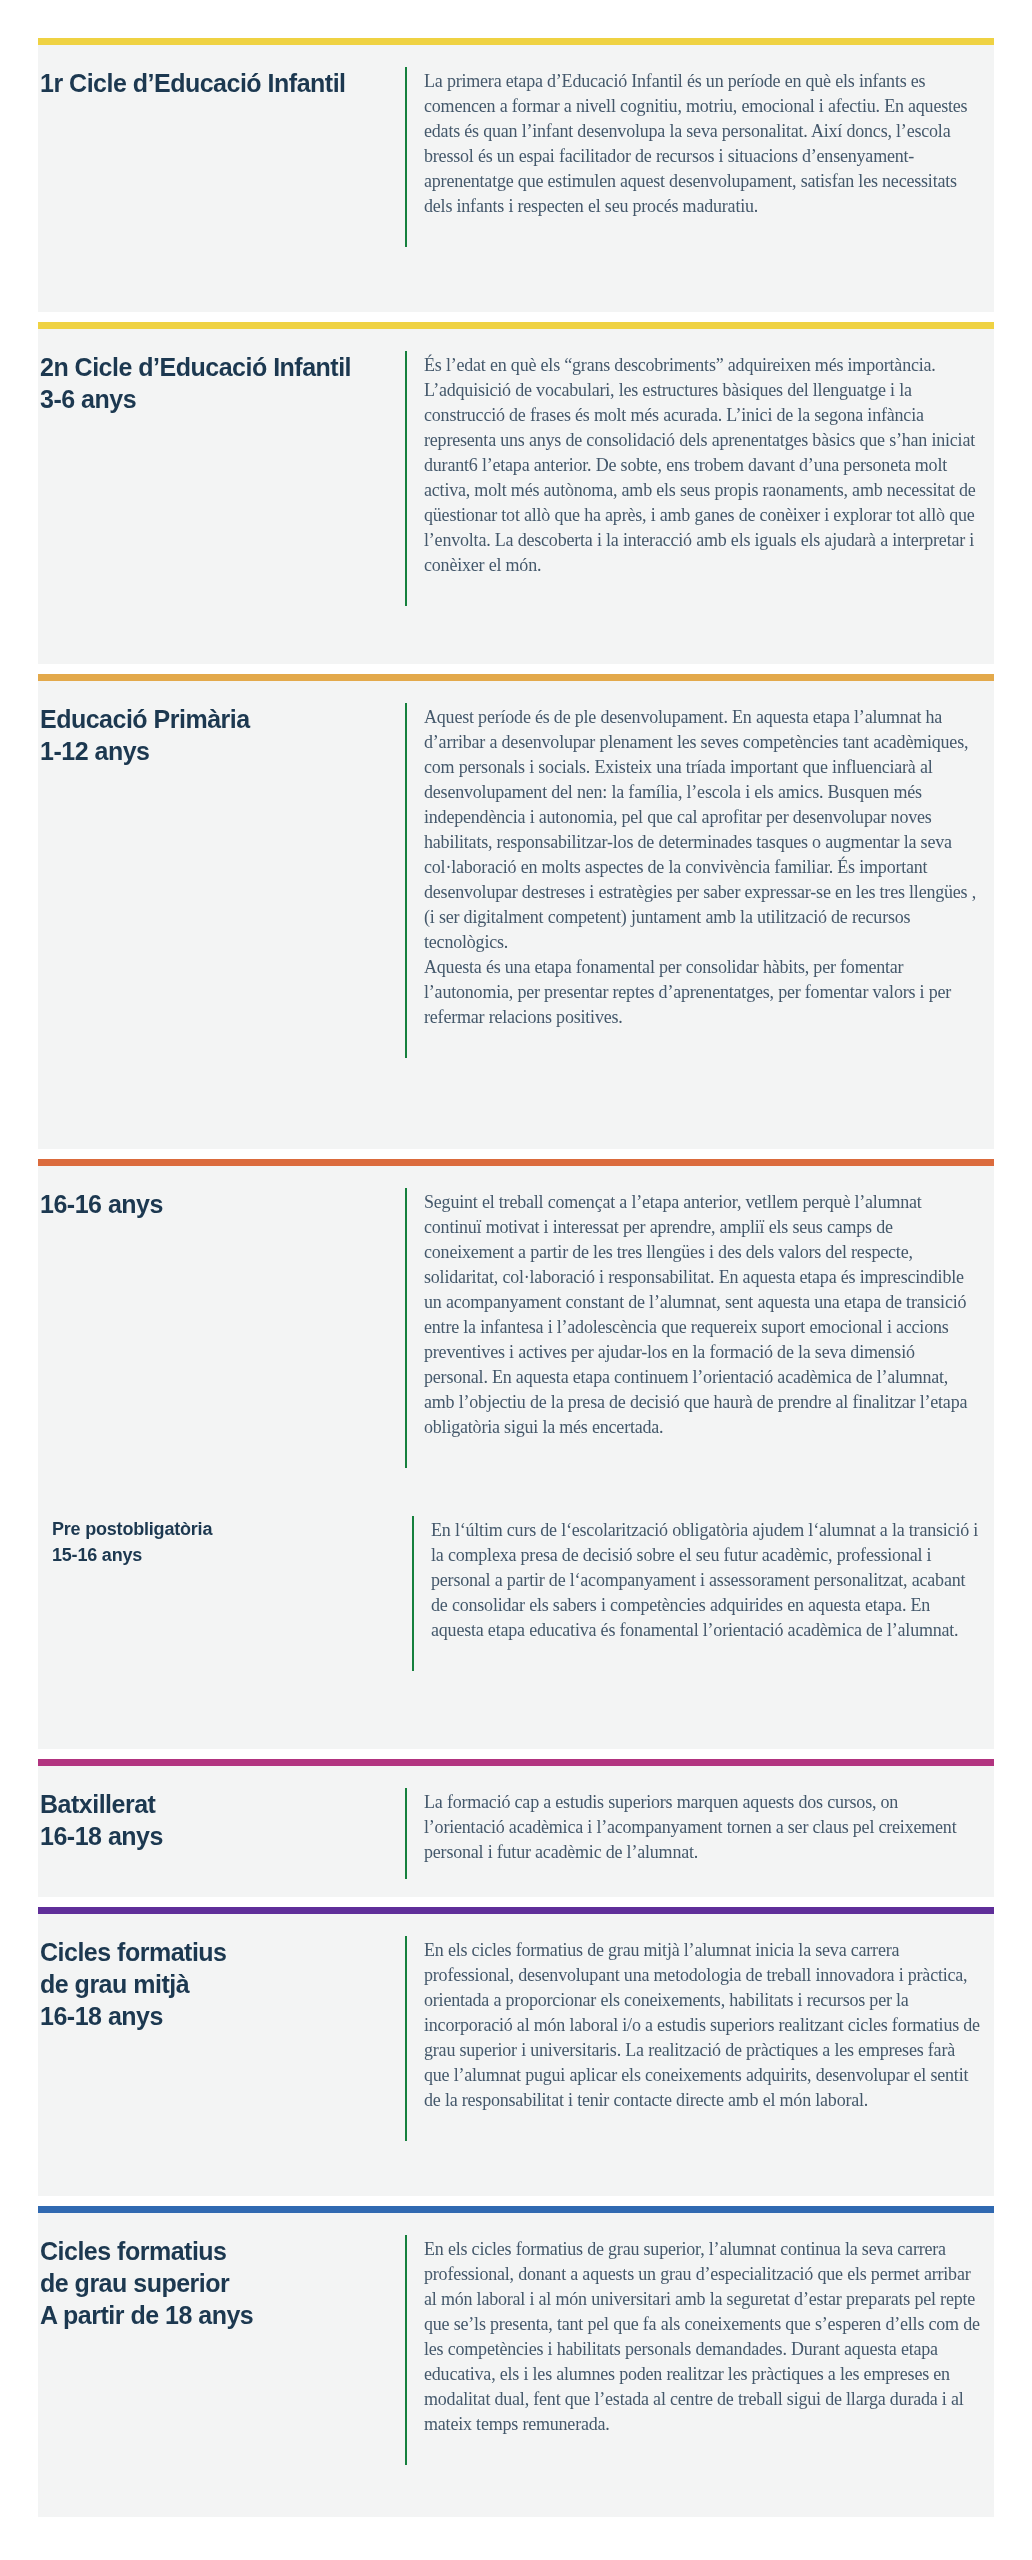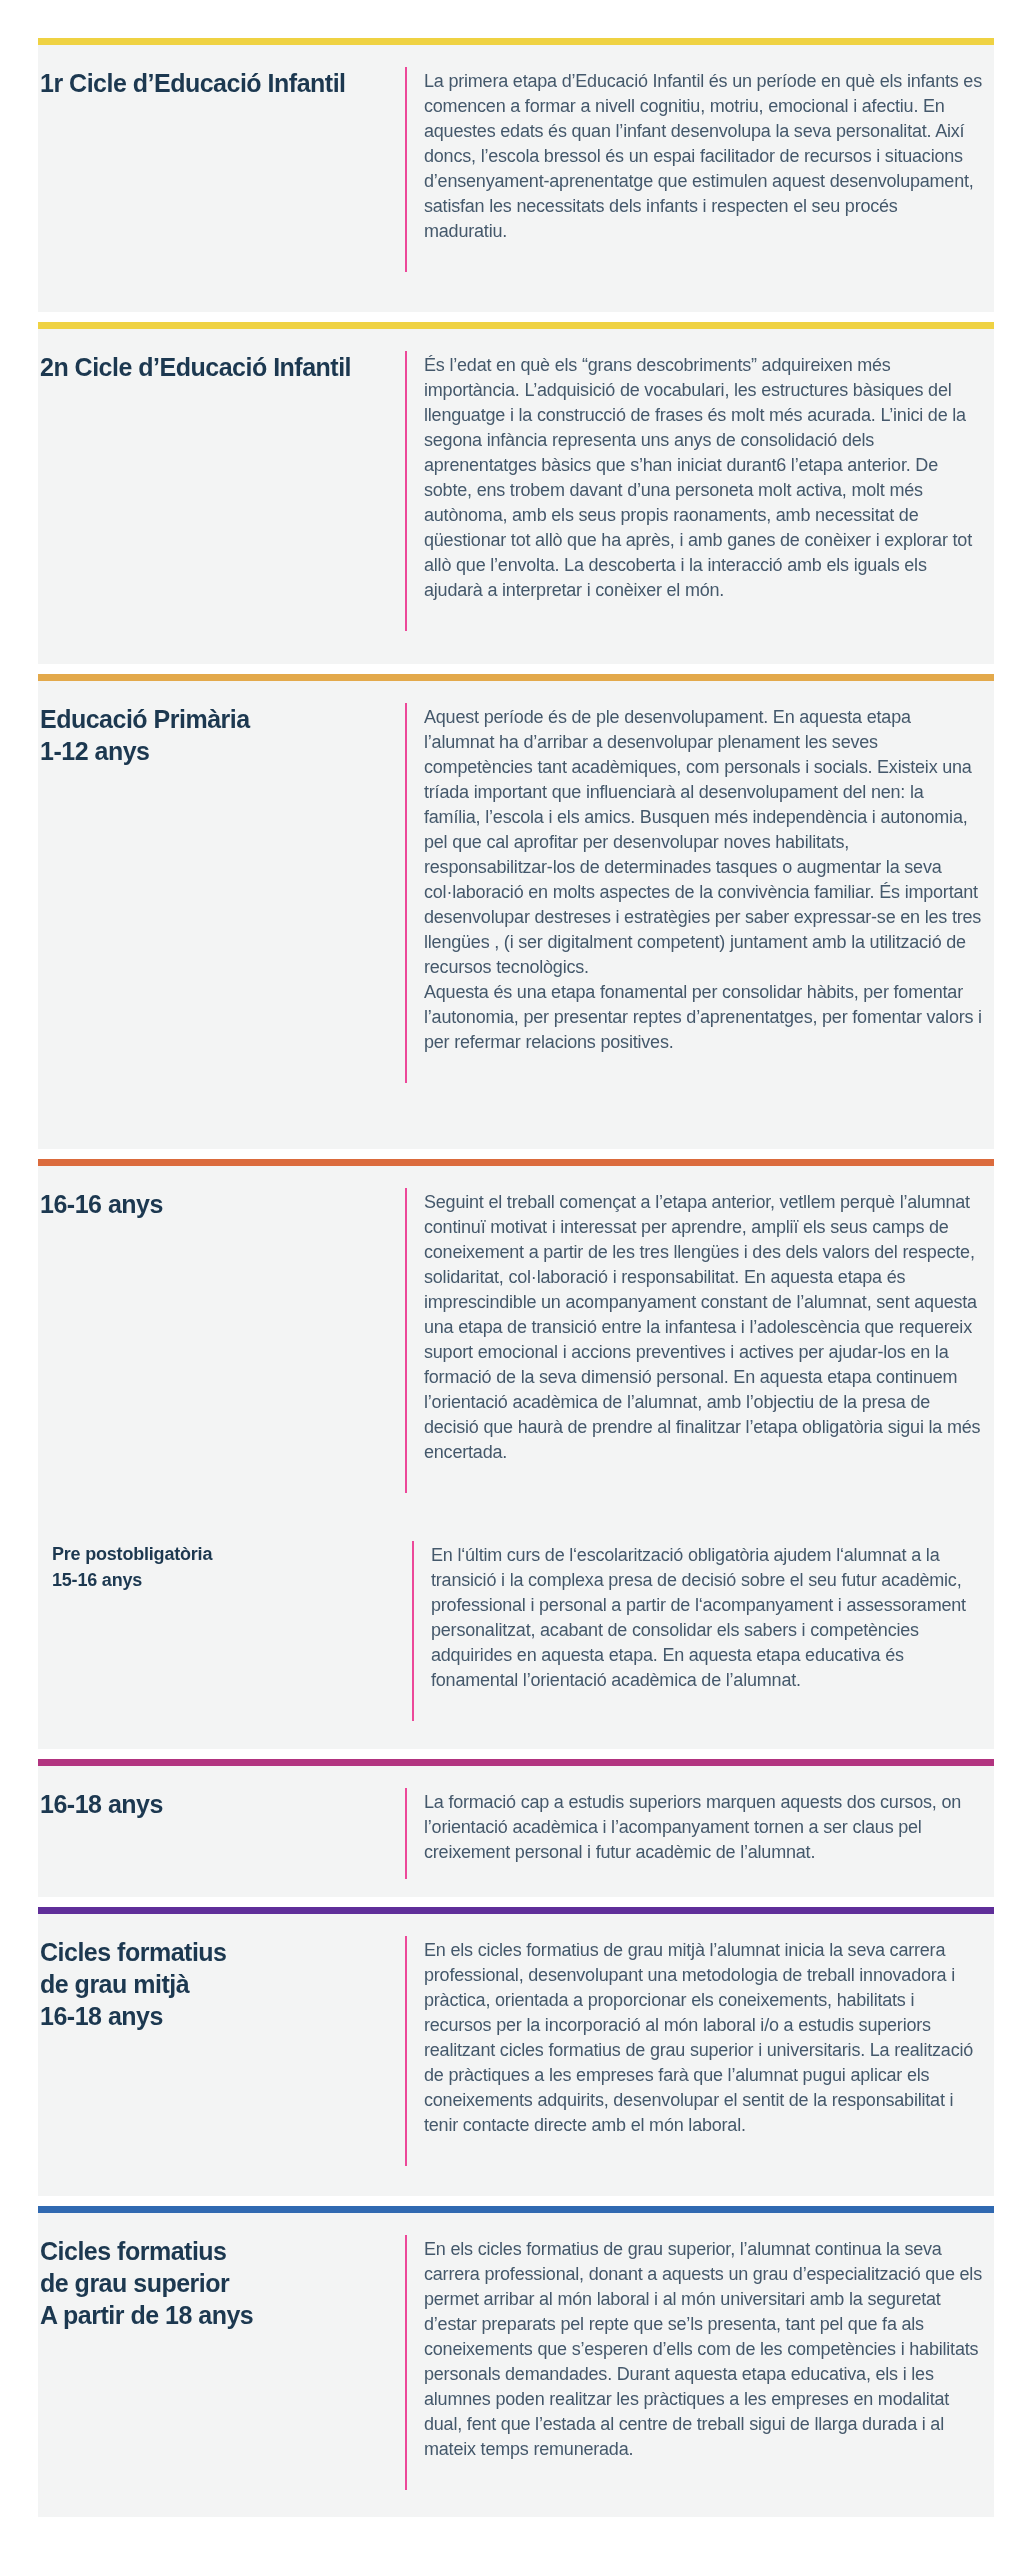--- a/index.html
+++ b/index.html
@@ -42,24 +42,25 @@
     color: #1c3850;
     letter-spacing: -0.5px;
   }
   .sub .stage-title, .sub .stage-age {
     font-size: 18px;
     line-height: 26px;
     letter-spacing: -0.2px;
   }
   .right-col {
     flex: 1;
-    border-left: 2px solid #ec4899;
+    border-left: 2px solid #15803d;
     box-sizing: border-box;
     padding: 2px 12px 28px 17px;
     min-height: 120px;
+    font-family: Liberation Serif, serif;
   }
   .stage-body {
     font-size: 18px;
     line-height: 25px;
     color: #44586b;
     letter-spacing: -0.2px;
     white-space: pre-line;
   }
 </style>
 </head>
@@ -80,20 +81,21 @@
       </div>
     </div>
   </div>
 
   <div class="stage">
     <div class="stage-bar" style="background-color: rgb(239, 210, 67);"></div>
     <div class="stage-content" style="min-height:335px;">
       <div class="stage-row">
         <div class="left-col">
           <div class="stage-title">2n Cicle d’Educació Infantil</div>
+          <div class="stage-age">3-6 anys</div>
         </div>
         <div class="right-col">
           <div class="stage-body">És l’edat en què els “grans descobriments” adquireixen més importància. L’adquisició de vocabulari, les estructures bàsiques del llenguatge i la construcció de frases és molt més acurada. L’inici de la segona infància representa uns anys de consolidació dels aprenentatges bàsics que s’han iniciat durant6 l’etapa anterior. De sobte, ens trobem davant d’una personeta molt activa, molt més autònoma, amb els seus propis raonaments, amb necessitat de qüestionar tot allò que ha après, i amb ganes de conèixer i explorar tot allò que l’envolta. La descoberta i la interacció amb els iguals els ajudarà a interpretar i conèixer el món.</div>
         </div>
       </div>
     </div>
   </div>
 
   <div class="stage">
     <div class="stage-bar" style="background-color: rgb(227, 169, 75);"></div>
@@ -132,20 +134,21 @@
         </div>
       </div>
     </div>
   </div>
 
   <div class="stage">
     <div class="stage-bar" style="background-color: rgb(178, 52, 128);"></div>
     <div class="stage-content" style="min-height:131px;">
       <div class="stage-row">
         <div class="left-col">
+          <div class="stage-title">Batxillerat</div>
           <div class="stage-age">16-18 anys</div>
         </div>
         <div class="right-col" style="padding-bottom:14px;min-height:90px;">
           <div class="stage-body">La formació cap a estudis superiors marquen aquests dos cursos, on l’orientació acadèmica i l’acompanyament tornen a ser claus pel creixement personal i futur acadèmic de l’alumnat.</div>
         </div>
       </div>
     </div>
   </div>
 
   <div class="stage">

